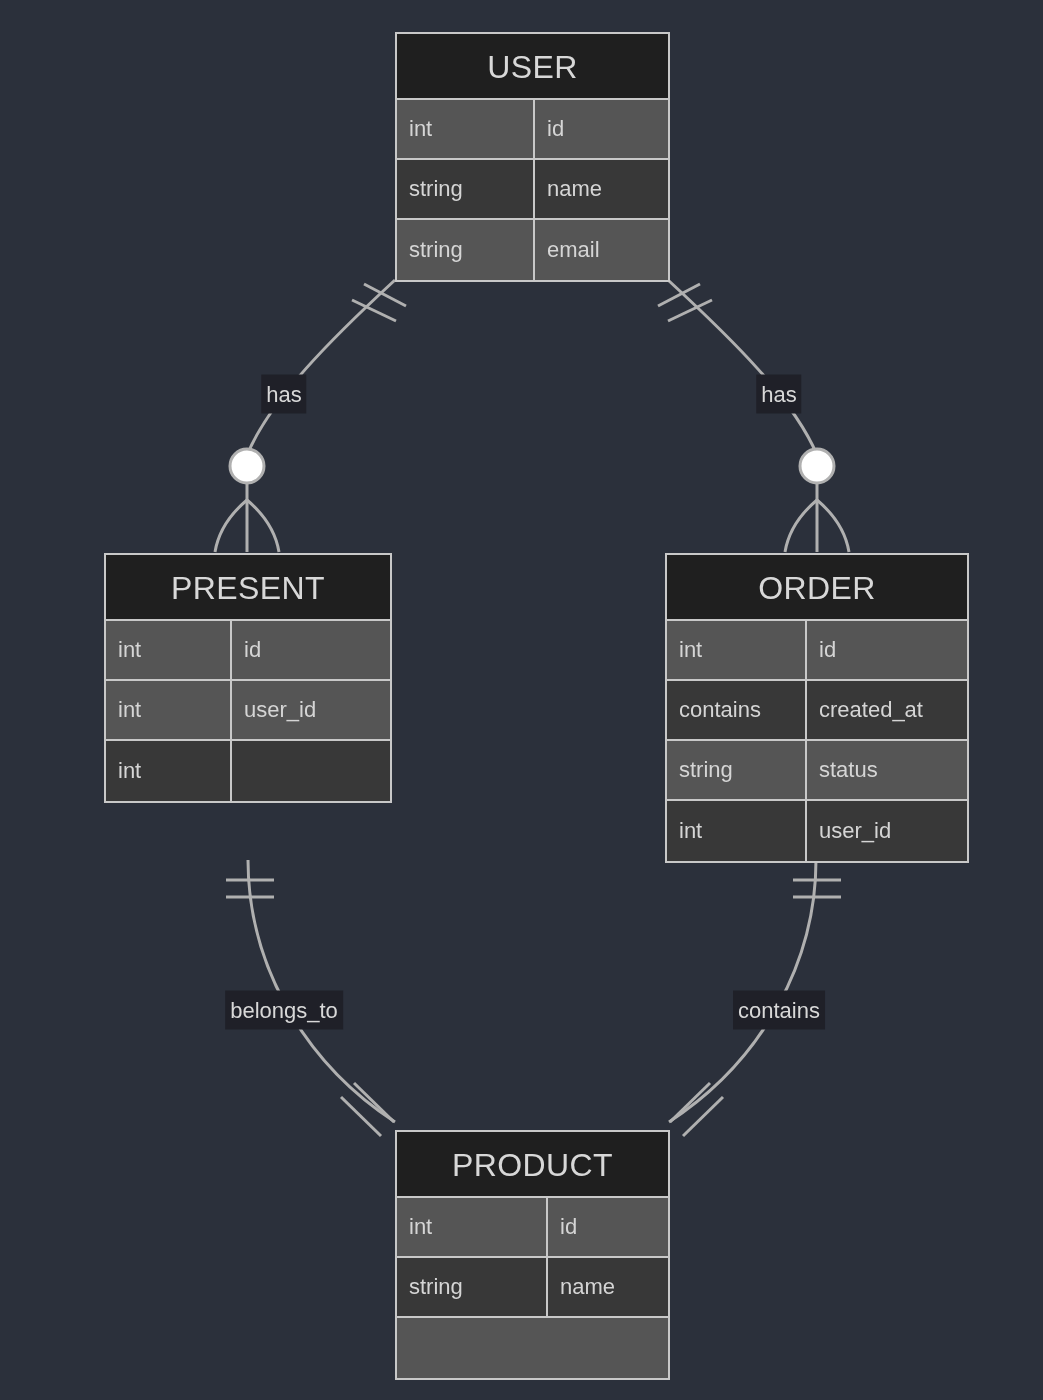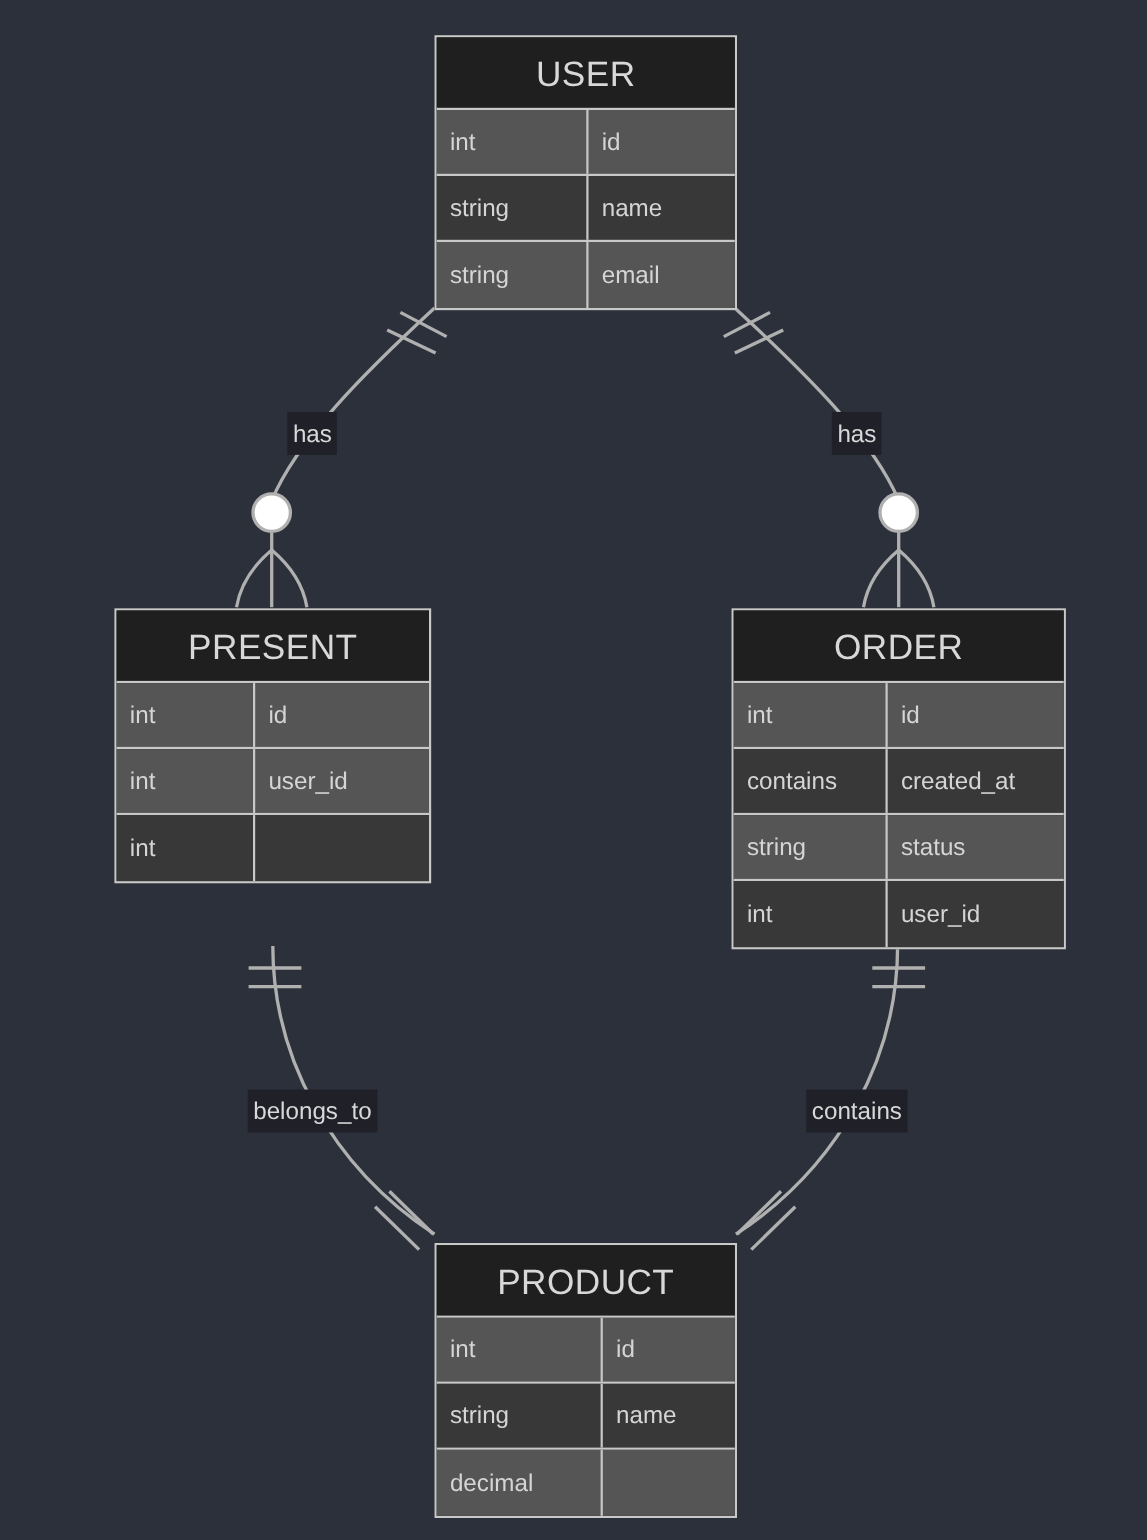--- a/index.html
+++ b/index.html
@@ -211,21 +211,20 @@
         <div class="entity-rows">
           <div class="entity-row odd">
             <div class="cell cell-type" style="width: 151px; flex: 0 0 151px;">int</div>
             <div class="cell cell-name" style="flex: 1 1 auto;">id</div>
           </div>
           <div class="entity-row even">
             <div class="cell cell-type" style="width: 151px; flex: 0 0 151px;">string</div>
             <div class="cell cell-name" style="flex: 1 1 auto;">name</div>
           </div>
           <div class="entity-row odd">
-            <div class="cell cell-type" style="width: 151px; flex: 0 0 151px;">decimal</div>
           </div>
         </div>
       </div>
     </div>
   <div id="labels-layer">
       <div class="rel-label" style="left: 284px; top: 394px;">has</div>
       <div class="rel-label" style="left: 779px; top: 394px;">has</div>
       <div class="rel-label" style="left: 284px; top: 1010px;">belongs_to</div>
       <div class="rel-label" style="left: 779px; top: 1010px;">contains</div>
     </div>

